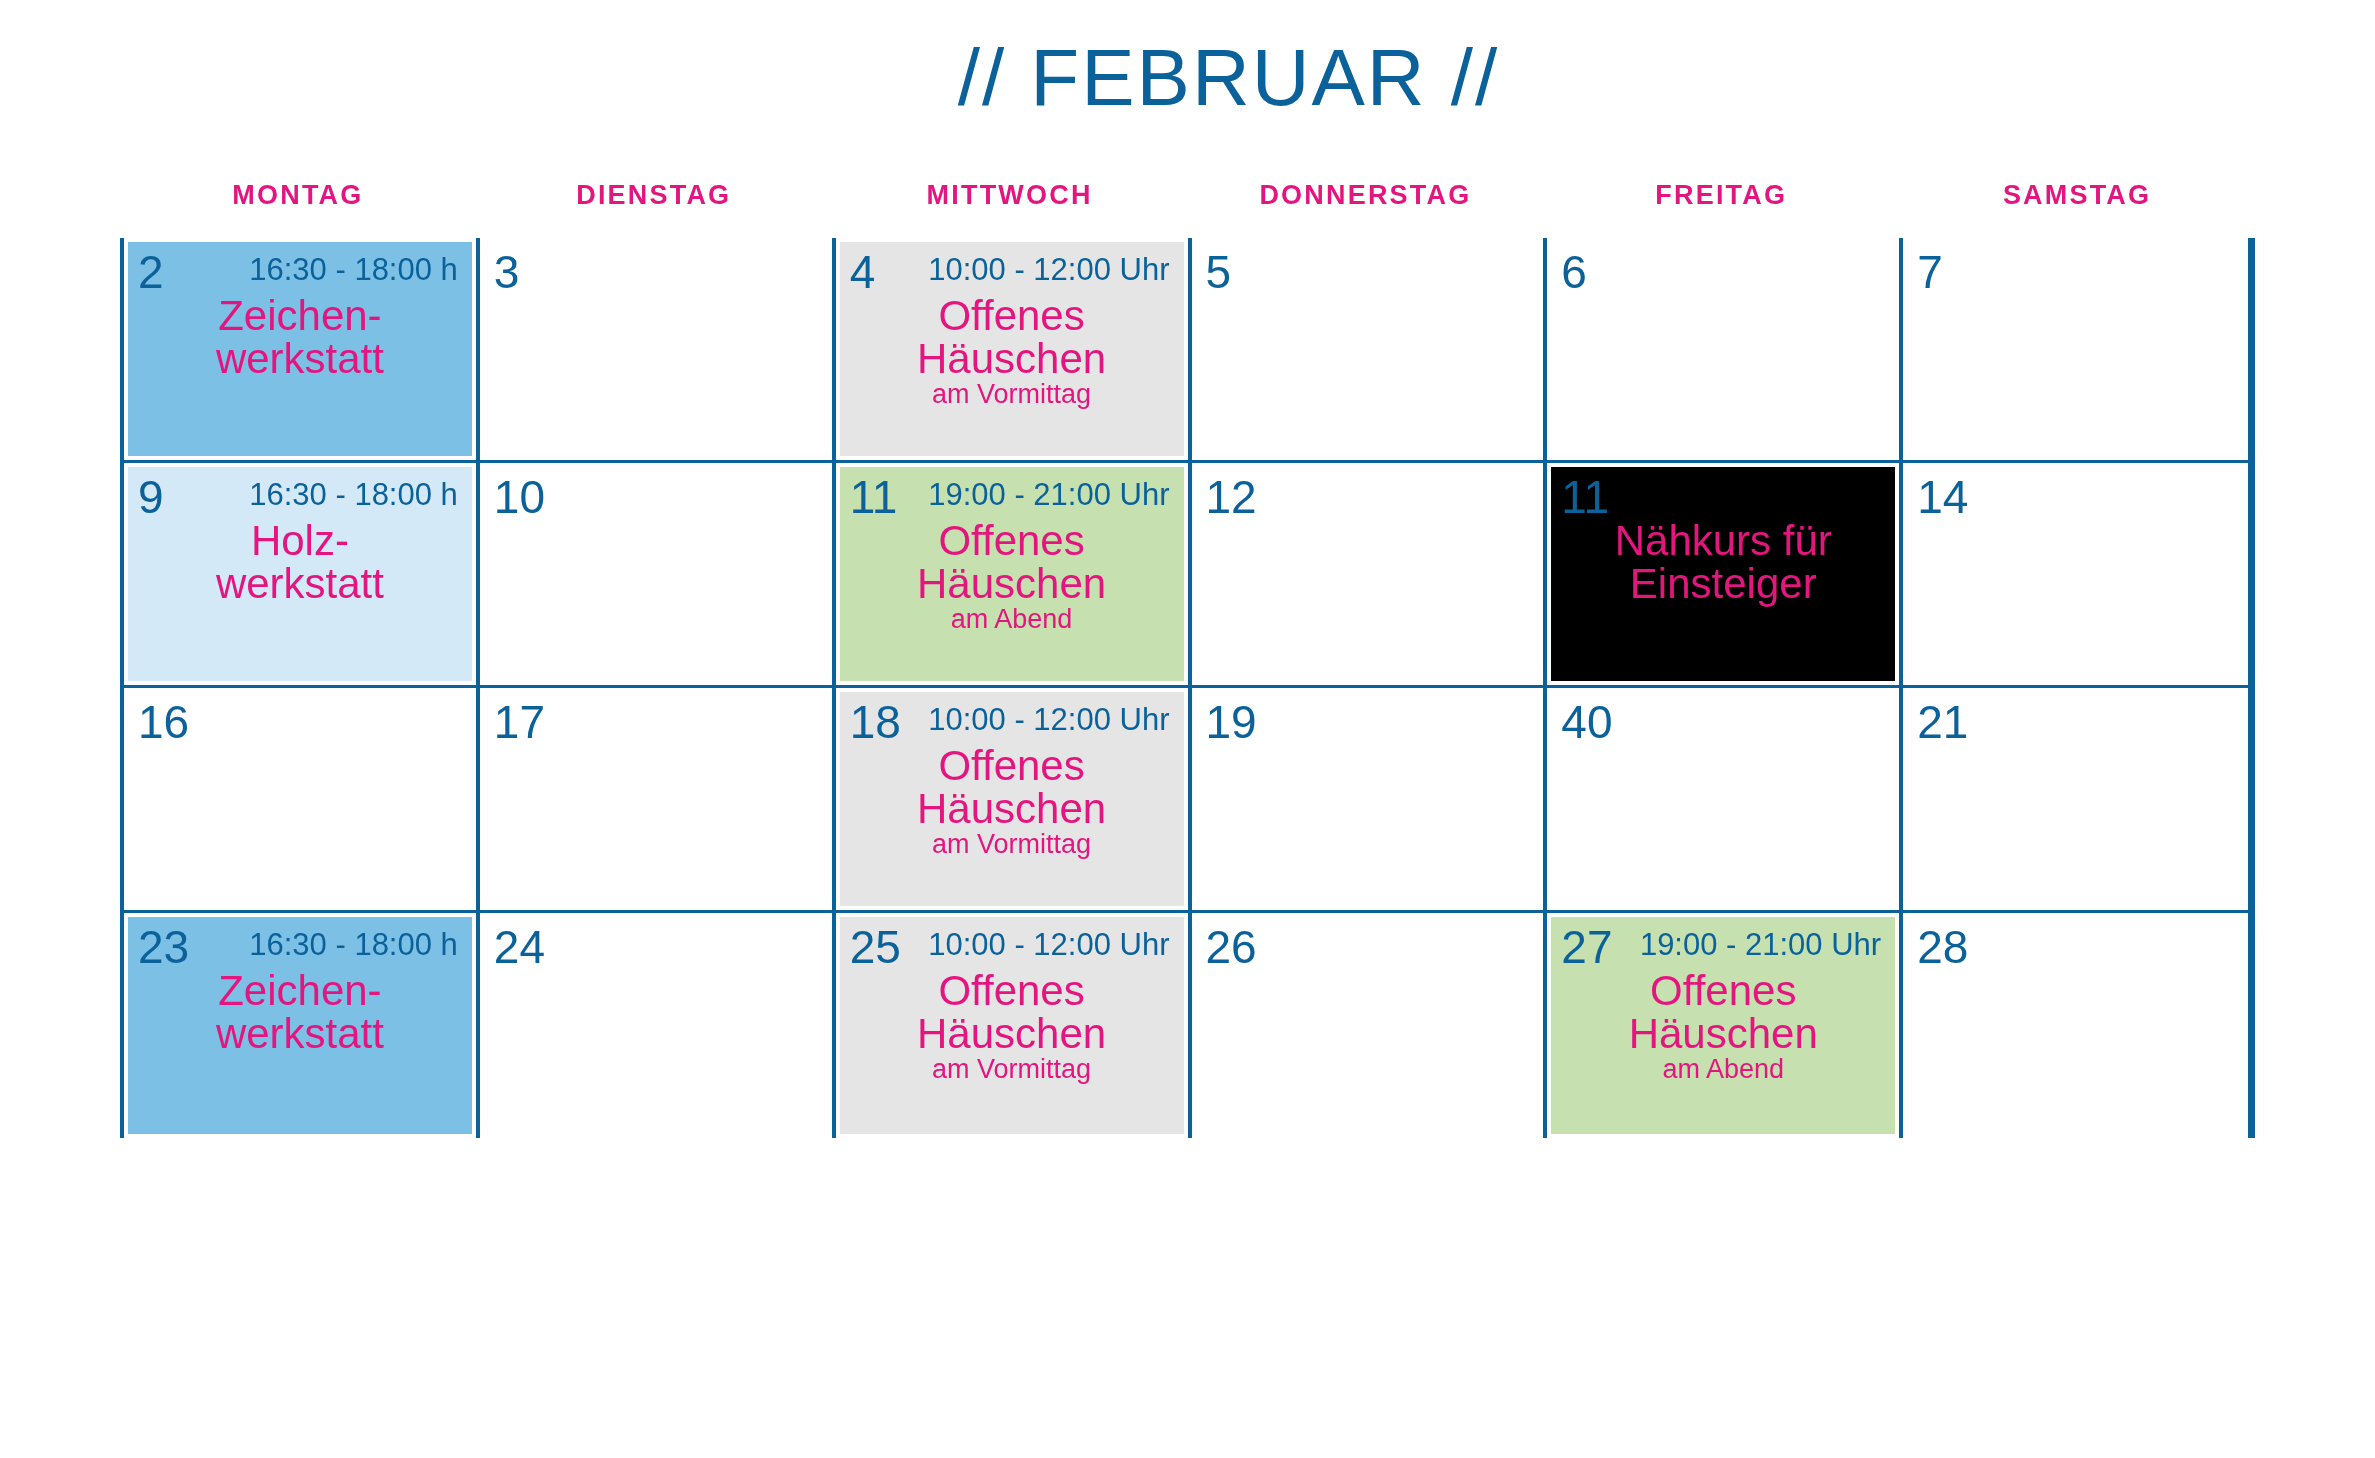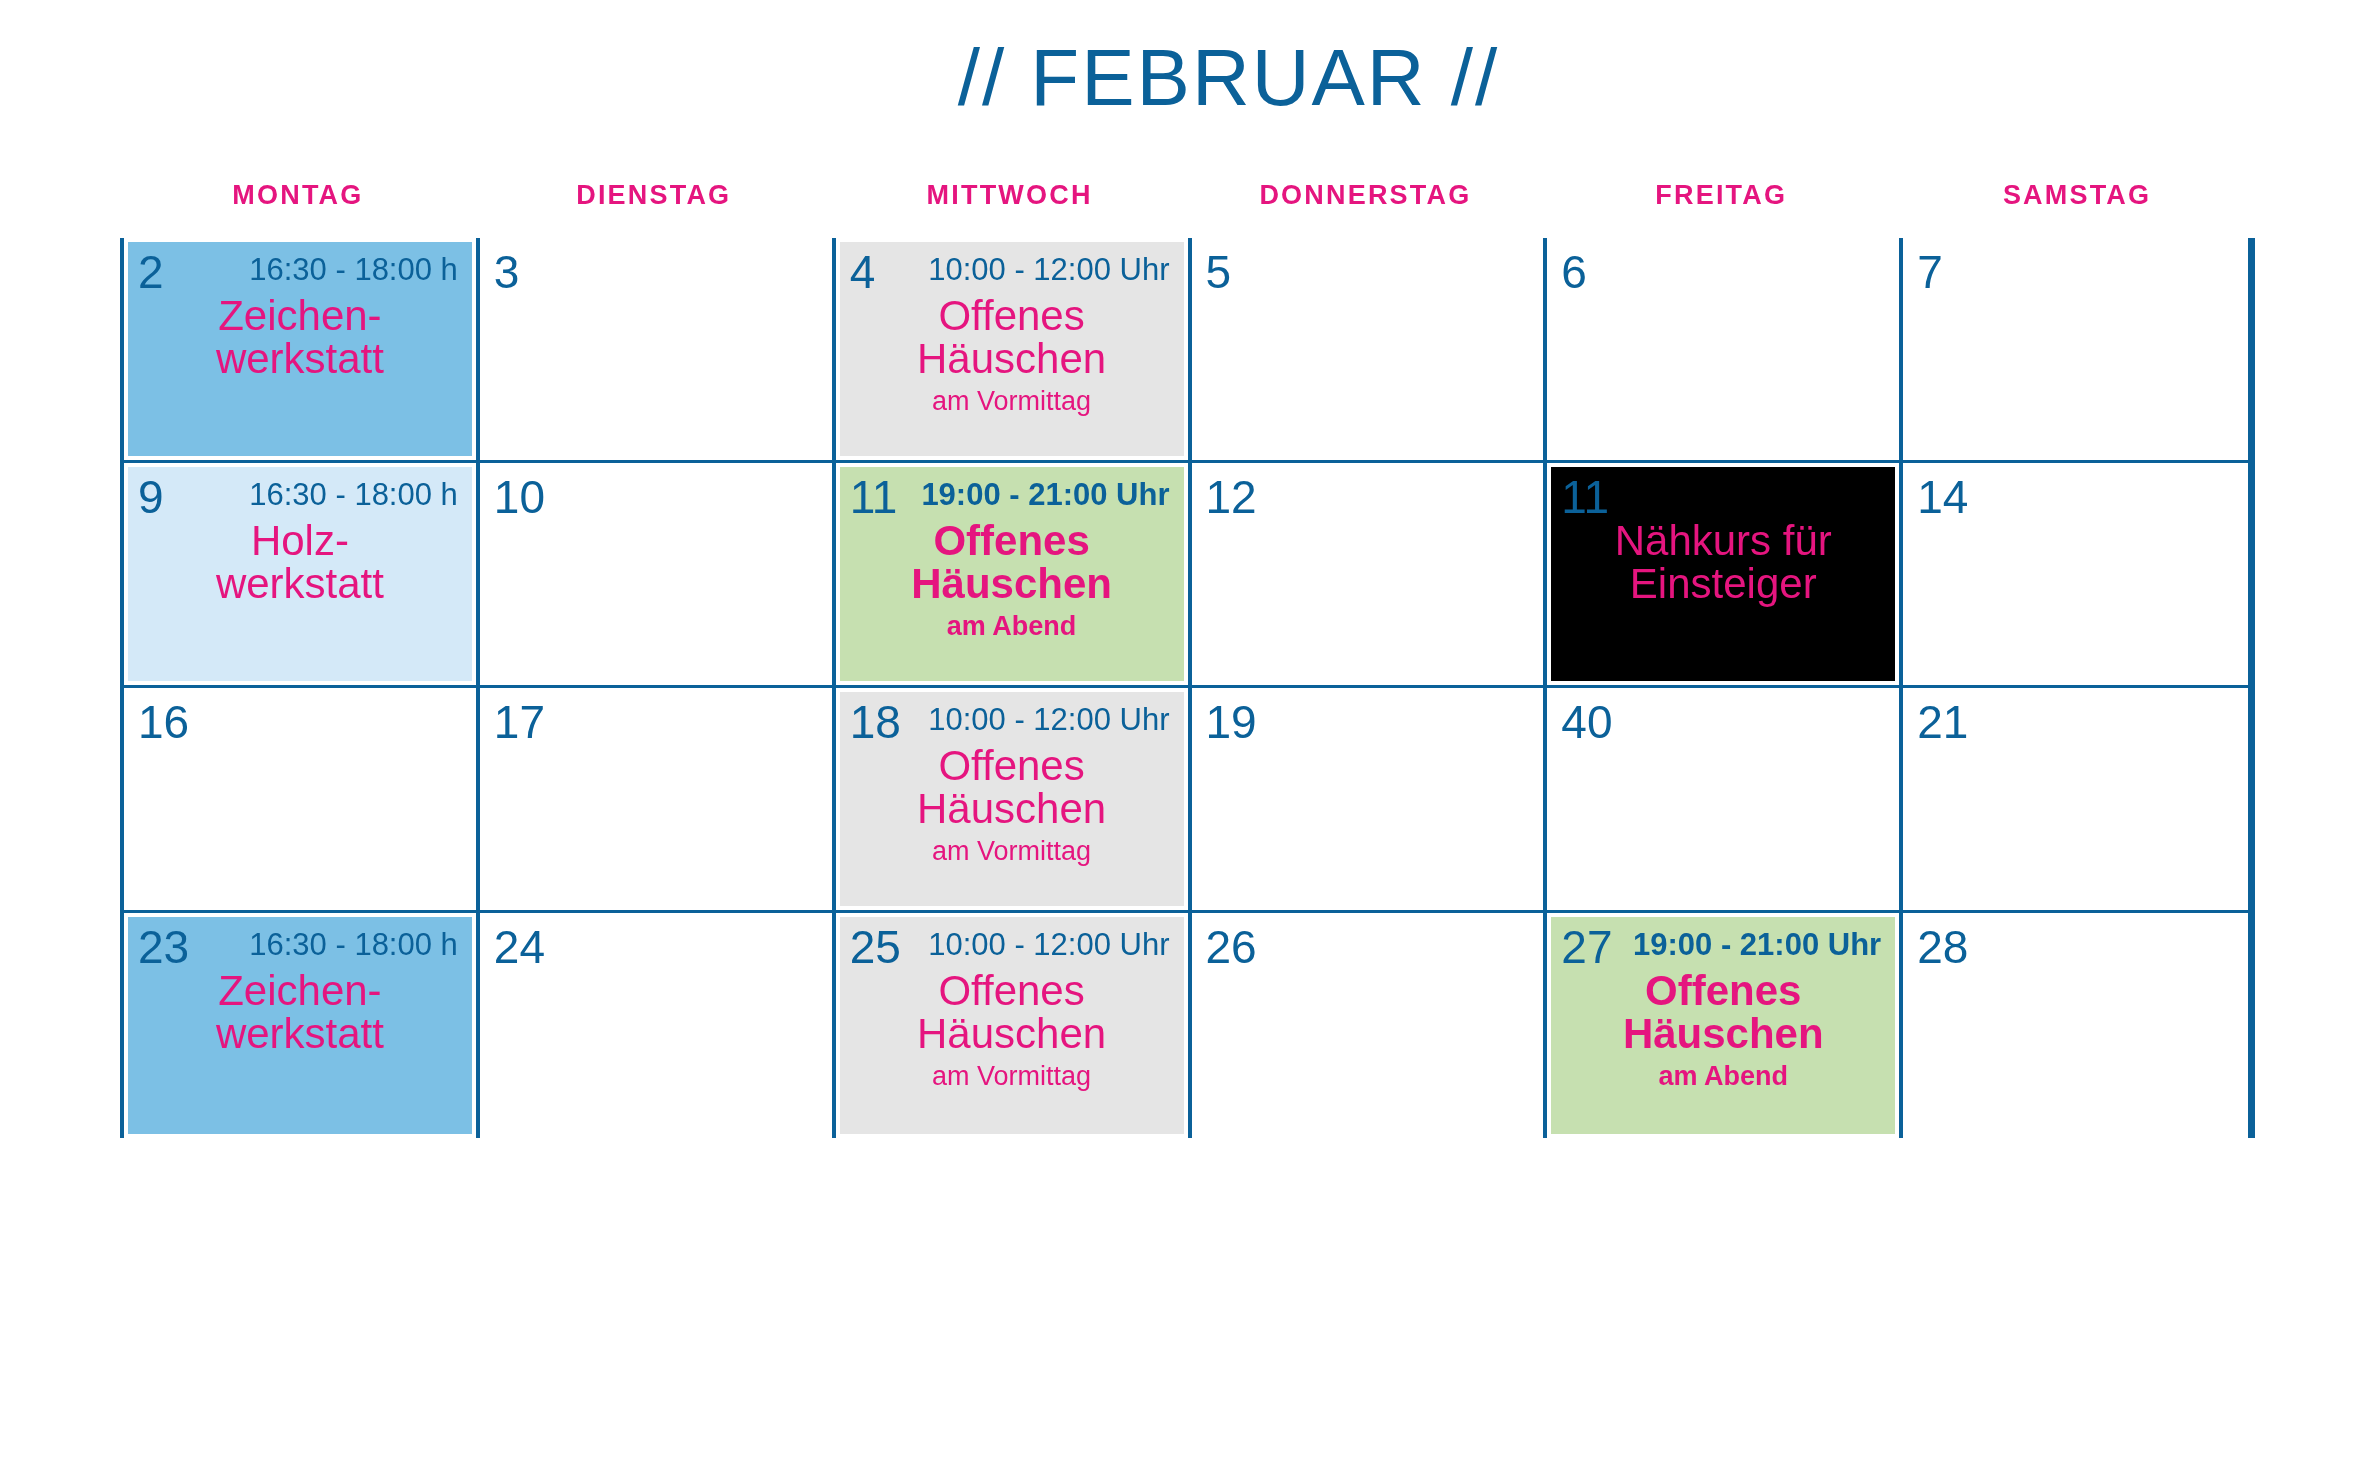--- a/index.html
+++ b/index.html
@@ -105,21 +105,21 @@
     flex-direction: column;
     align-items: center;
     justify-content: flex-start;
     padding-top: 12px;
     box-sizing: border-box;
     z-index: 1;
   }
   .event.bg-blue-mid   { background: #7cc0e5; }
   .event.bg-blue-light { background: #d4e9f8; }
   .event.bg-green-mid  { background: #e5e5e5; }
-  .event.bg-green-light{ background: #c6e0b0; font-weight: bold; }
+  .event.bg-green-light{ background: #c6e0b0; }
   .event.bg-pink-light { background: #000000; }
 
   .evt-time {
     color: #0b6199;
     font-size: 31px;
     line-height: 1;
     align-self: flex-end;
     margin-right: 14px;
     margin-bottom: 4px;
     white-space: nowrap;
@@ -132,21 +132,20 @@
     line-height: 1.02;
     text-align: center;
     white-space: pre-line;
     margin-top: 6px;
   }
   .evt-sub {
     color: #e5157f;
     font-size: 27px;
     line-height: 1;
     text-align: center;
-    margin-top: 7px;
   }
 </style>
 </head>
 <body>
 
 <div class="page">
 
   <div class="title">// FEBRUAR //</div>
 
   <div class="weekdays">

